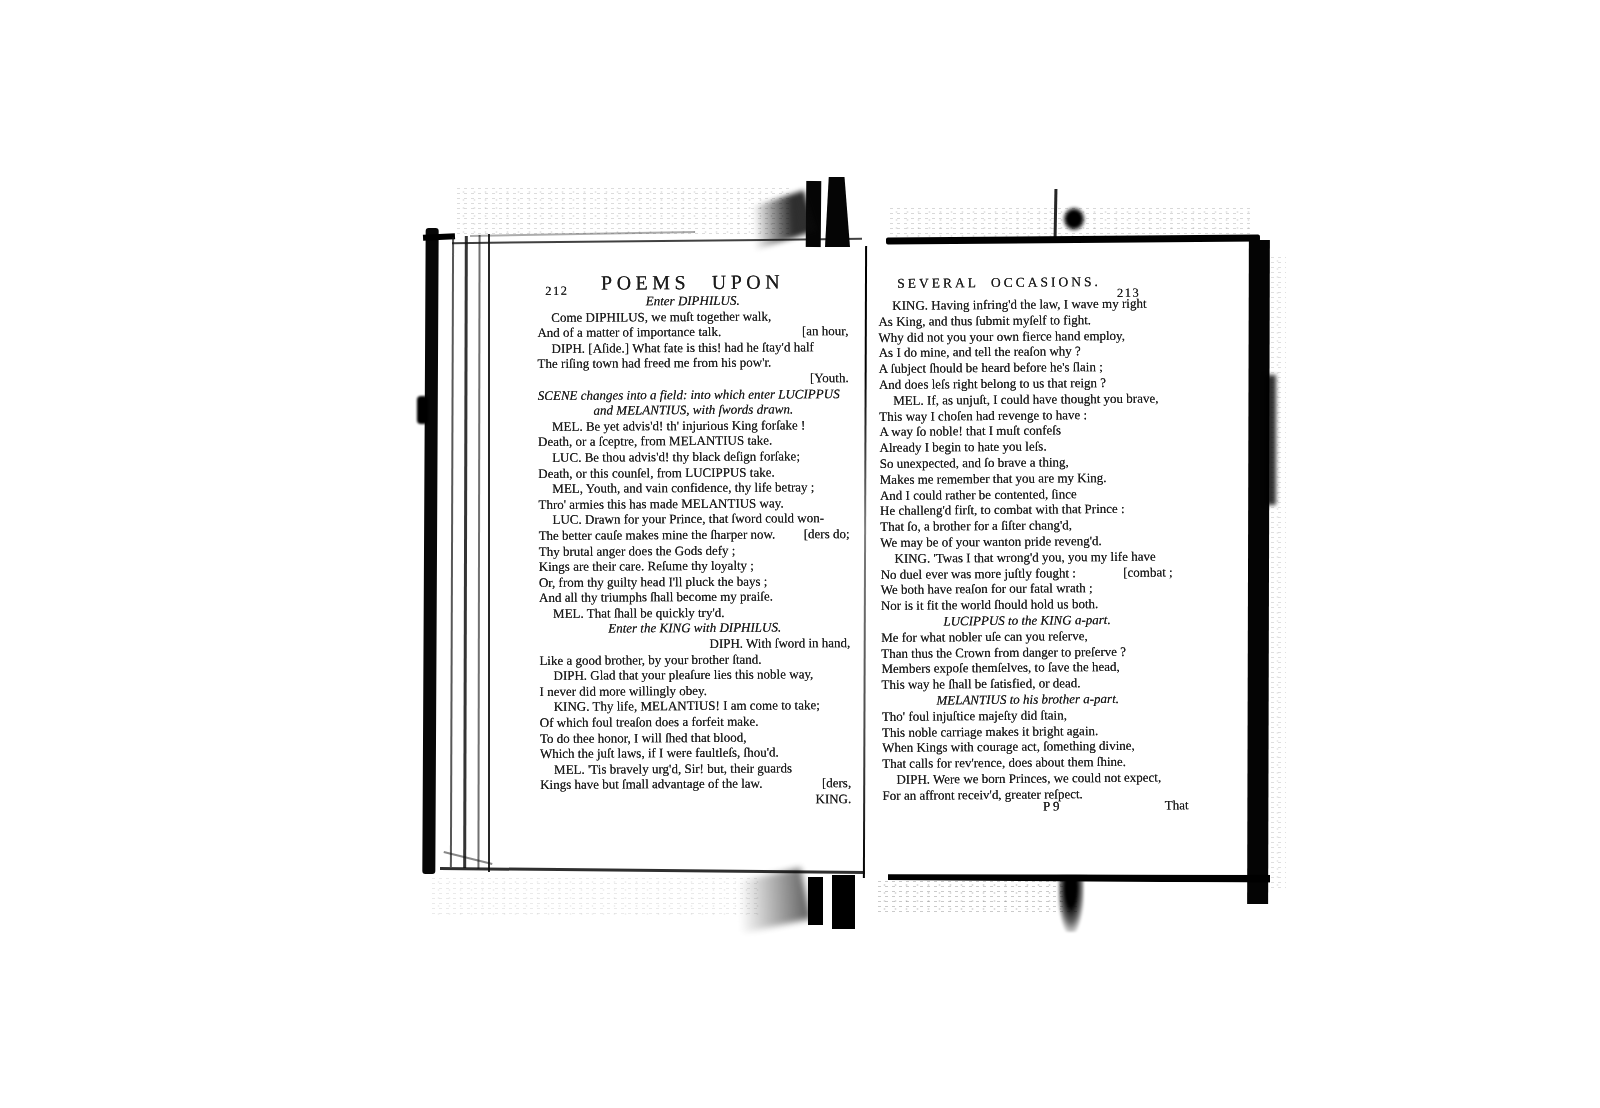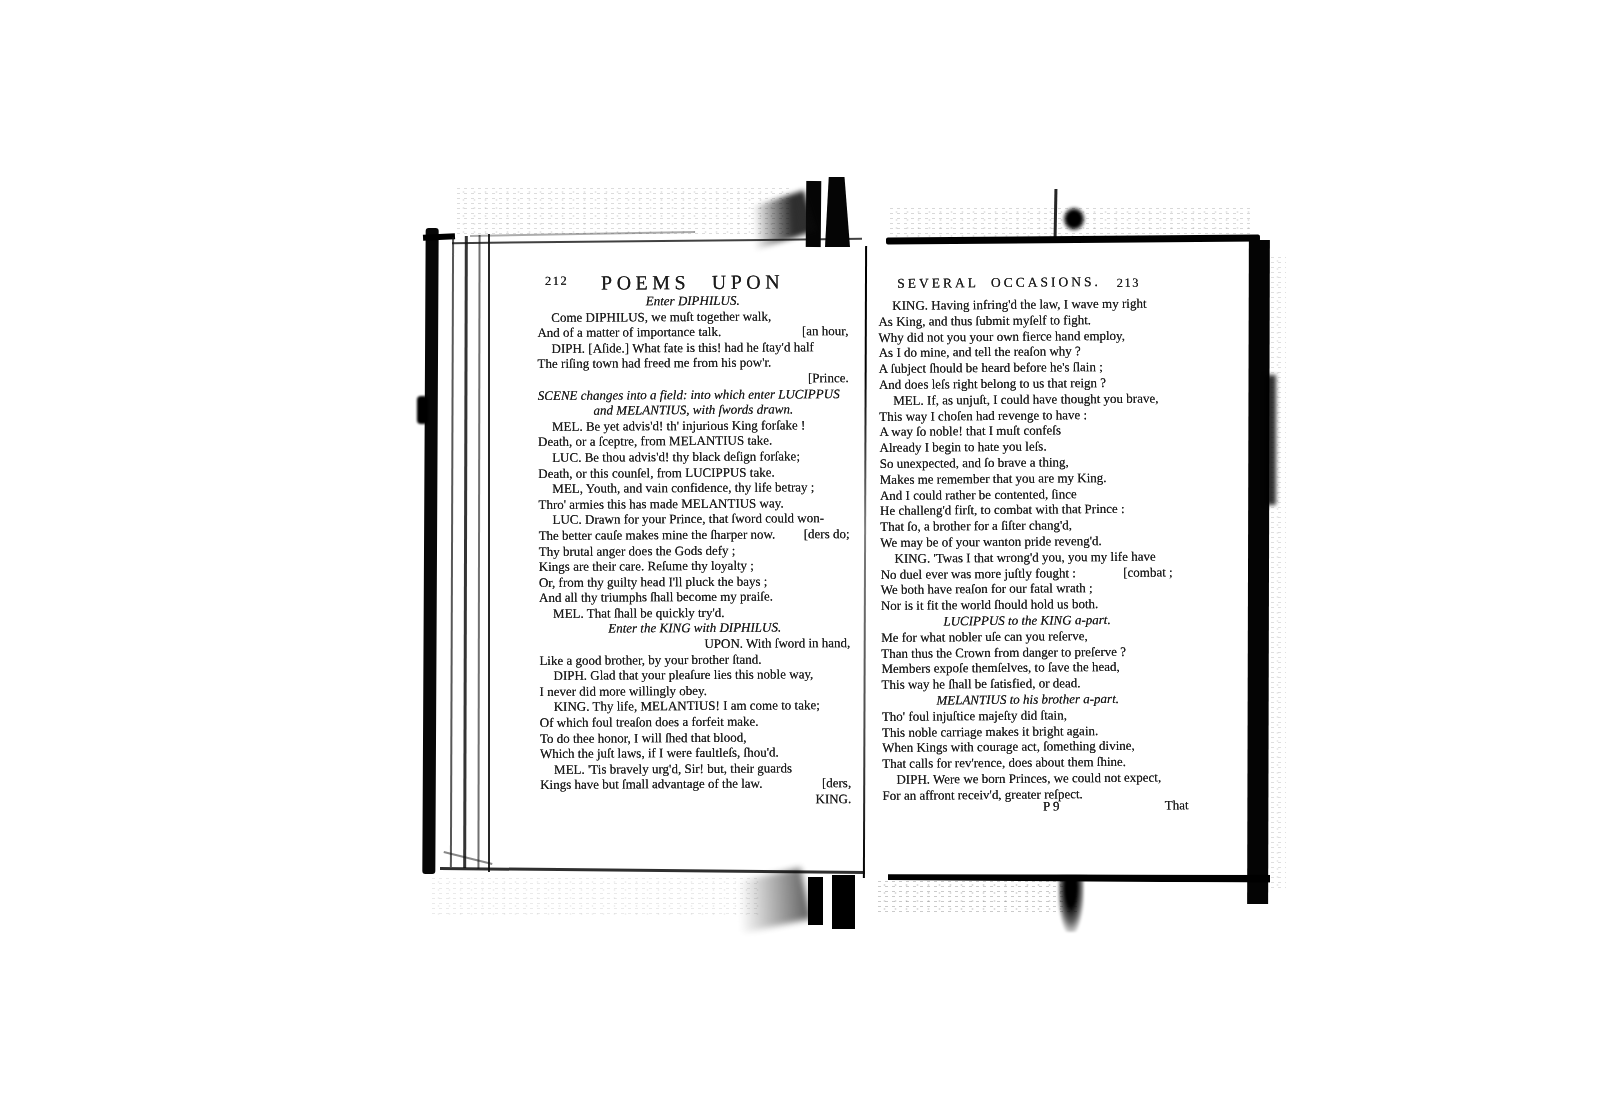--- a/index.html
+++ b/index.html
@@ -48,21 +48,21 @@
   .spk-tl{left:455px;top:186px;width:335px;height:50px;opacity:.5;}
   .spk-tr{left:888px;top:206px;width:365px;height:32px;opacity:.55;}
   .spk-bl{left:430px;top:876px;width:330px;height:42px;opacity:.3;}
   
   .page-text{position:absolute;font-size:13px;text-shadow:0 0 .5px rgba(25,25,25,.9);}
   #left-text{left:537px;top:272px;width:311px;transform:rotate(-.35deg);transform-origin:top left;}
   #right-text{left:878px;top:276px;width:292px;transform:rotate(-.5deg);transform-origin:top left;}
   .header-row{position:relative;height:21px;text-align:center;}
   .running-head{font-size:20px;letter-spacing:4.5px;word-spacing:12px;white-space:nowrap;}
   #right-text .running-head{font-size:13.5px;letter-spacing:3px;word-spacing:6px;padding-right:50px;}
-  .pagenum{position:absolute;top:2px;font-size:12.5px;letter-spacing:1.5px;}
+  .pagenum{position:absolute;top:12px;font-size:12.5px;letter-spacing:1.5px;}
   .pagenum.pl{left:8px;}  .pagenum.pr{right:30px;}
   .lines{margin-top:1px;}
   #left-text .tl{line-height:15.6px;}
   #right-text .tl{line-height:15.8px;}
   .tl{position:relative;white-space:nowrap;}
   .tl.i{padding-left:14px;}
   .tl.c,.tl.ci{text-align:center;}
   .tl.ci{font-style:italic;}
   .tl.li{font-style:italic;}
   .tl.r{text-align:right;}
@@ -110,38 +110,38 @@
     <div class="header-row">
       <span class="pagenum pl">212</span>
       <span class="running-head">POEMS UPON</span>
     </div>
     <div class="lines">
         <div class="tl ci"><span>Enter DIPHILUS.</span></div>
         <div class="tl i"><span>Come DIPHILUS, we muſt together walk,</span></div>
         <div class="tl n"><span>And of a matter of importance talk.</span><span class="rtag">[an hour,</span></div>
         <div class="tl i"><span>DIPH. [Aſide.] What fate is this! had he ſtay'd half</span></div>
         <div class="tl n"><span>The riſing town had freed me from his pow'r.</span></div>
-        <div class="tl r"><span>[Prince.</span></div>
+        <div class="tl r"><span>[Youth.</span></div>
         <div class="tl li"><span>SCENE changes into a field: into which enter LUCIPPUS</span></div>
         <div class="tl ci"><span>and MELANTIUS, with ſwords drawn.</span></div>
         <div class="tl i"><span>MEL. Be yet advis'd! th' injurious King forſake !</span></div>
         <div class="tl n"><span>Death, or a ſceptre, from MELANTIUS take.</span></div>
         <div class="tl i"><span>LUC. Be thou advis'd! thy black deſign forſake;</span></div>
         <div class="tl n"><span>Death, or this counſel, from LUCIPPUS take.</span></div>
         <div class="tl i"><span>MEL, Youth, and vain confidence, thy life betray ;</span></div>
         <div class="tl n"><span>Thro' armies this has made MELANTIUS way.</span></div>
         <div class="tl i"><span>LUC. Drawn for your Prince, that ſword could won-</span></div>
         <div class="tl n"><span>The better cauſe makes mine the ſharper now.</span><span class="rtag">[ders do;</span></div>
         <div class="tl n"><span>Thy brutal anger does the Gods defy ;</span></div>
         <div class="tl n"><span>Kings are their care.   Reſume thy loyalty ;</span></div>
         <div class="tl n"><span>Or, from thy guilty head I'll pluck the bays ;</span></div>
         <div class="tl n"><span>And all thy triumphs ſhall become my praiſe.</span></div>
         <div class="tl i"><span>MEL. That ſhall be quickly try'd.</span></div>
         <div class="tl ci"><span>Enter the KING with DIPHILUS.</span></div>
-        <div class="tl r"><span>UPON. With ſword in hand,</span></div>
+        <div class="tl r"><span>DIPH. With ſword in hand,</span></div>
         <div class="tl n"><span>Like a good brother, by your brother ſtand.</span></div>
         <div class="tl i"><span>DIPH. Glad that your pleaſure lies this noble way,</span></div>
         <div class="tl n"><span>I never did more willingly obey.</span></div>
         <div class="tl i"><span>KING. Thy life, MELANTIUS! I am come to take;</span></div>
         <div class="tl n"><span>Of which foul treaſon does a forfeit make.</span></div>
         <div class="tl n"><span>To do thee honor, I will ſhed that blood,</span></div>
         <div class="tl n"><span>Which the juſt laws, if I were faultleſs, ſhou'd.</span></div>
         <div class="tl i"><span>MEL. 'Tis bravely urg'd, Sir! but, their guards</span></div>
         <div class="tl n"><span>Kings have but ſmall advantage of the law.</span><span class="rtag">[ders,</span></div>
         <div class="tl r"><span>KING.</span></div>

